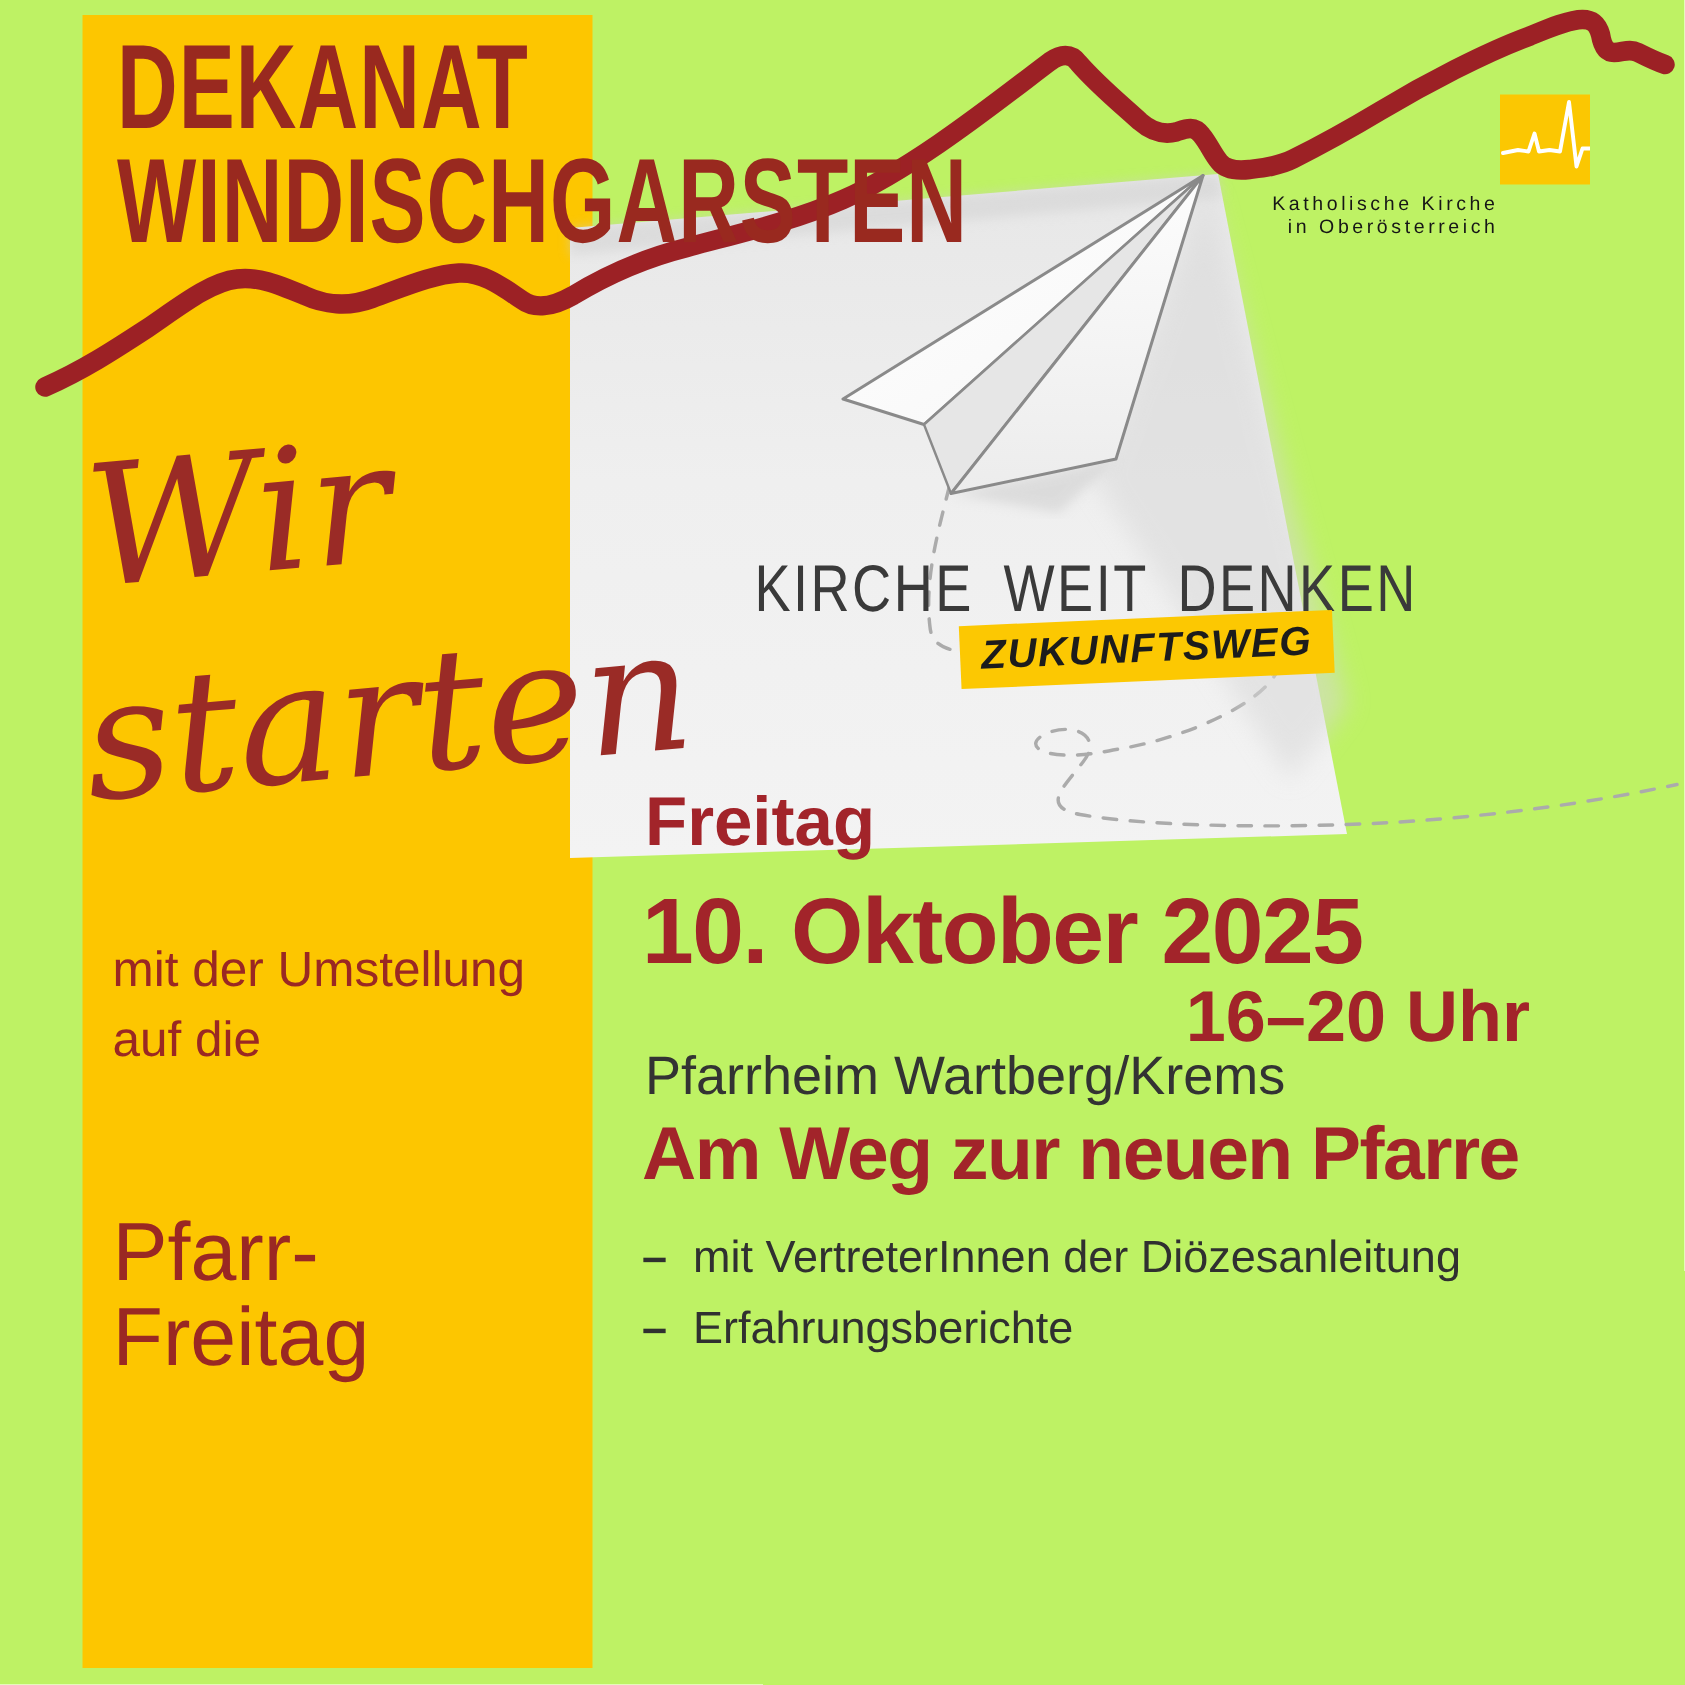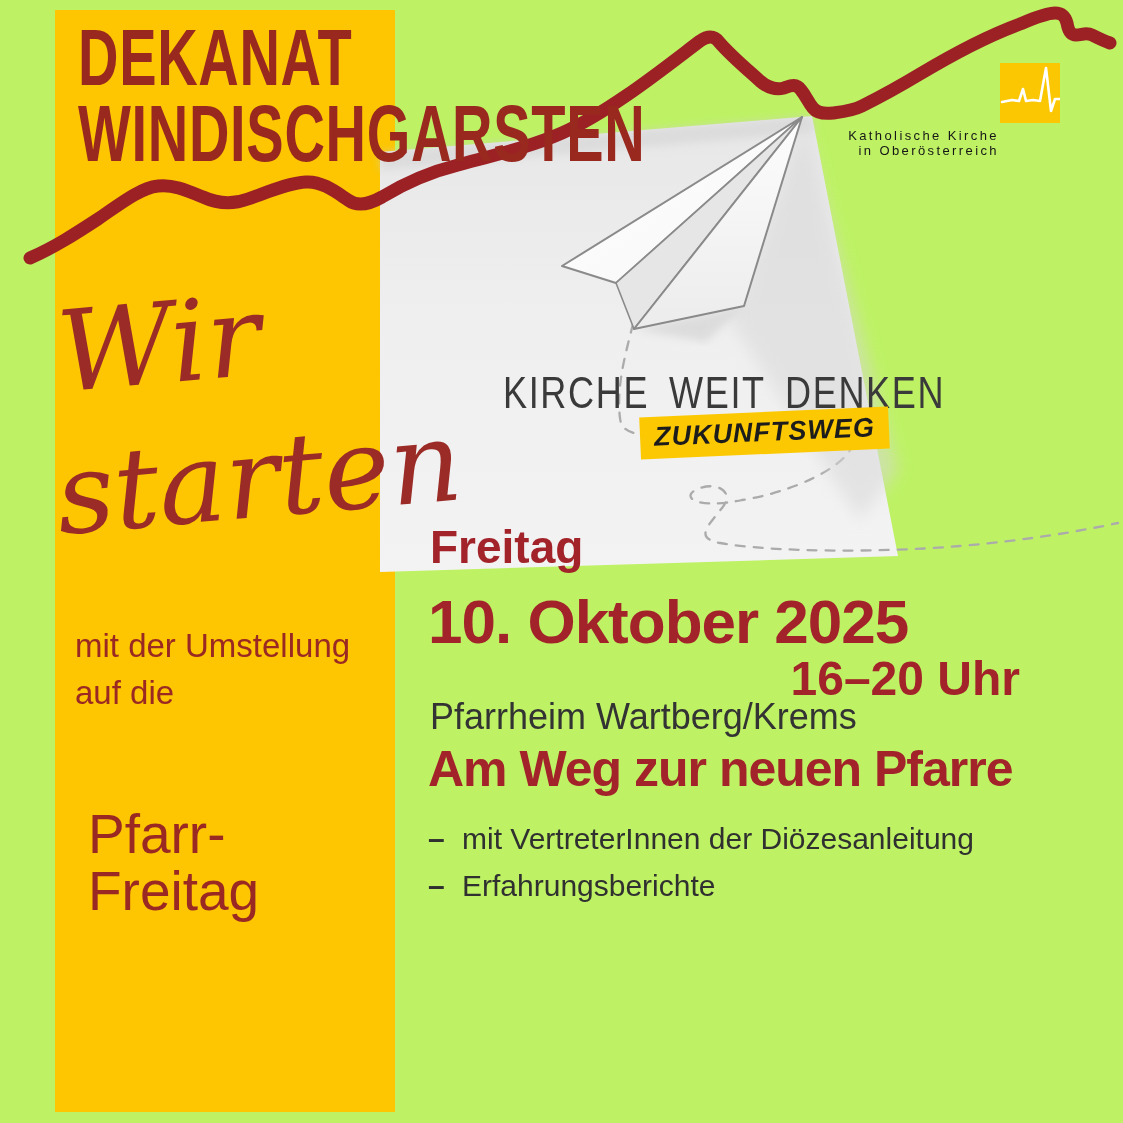--- a/index.html
+++ b/index.html
@@ -27,21 +27,21 @@
   
   #script-head{
     left:52px;top:282px;color:#9A2B26;font-family:"DejaVu Serif",serif;
     font-style:italic;font-size:112px;line-height:142px;
     transform:rotate(-5deg);transform-origin:left top;white-space:nowrap;
   }
   #script-head .l2{margin-left:-14px;}
   
   #intro{left:75px;top:622px;color:#9A2823;font-size:33px;line-height:47px;}
   #neue{left:75px;top:730px;color:#9A2823;font-size:55px;}
-  #struct{left:75px;top:806px;color:#9A2823;font-size:55px;line-height:57px;margin-left:13px;}
+  #struct{left:75px;top:806px;color:#9A2823;font-size:55px;line-height:57px;}
   
   #campaign{
     left:503px;top:368px;color:#3A3A3A;font-size:44px;white-space:nowrap;
     letter-spacing:2px;word-spacing:10px;transform:scaleX(0.82);
     transform-origin:left top;font-family:"Liberation Sans",sans-serif;
   }
   #badge{
     left:640px;top:412px;background:#FCC802;color:#1C1C1C;
     padding:5px 14px 6px 14px;font-size:27px;font-weight:bold;font-style:italic;
     letter-spacing:1px;transform:rotate(-2.5deg);white-space:nowrap;

